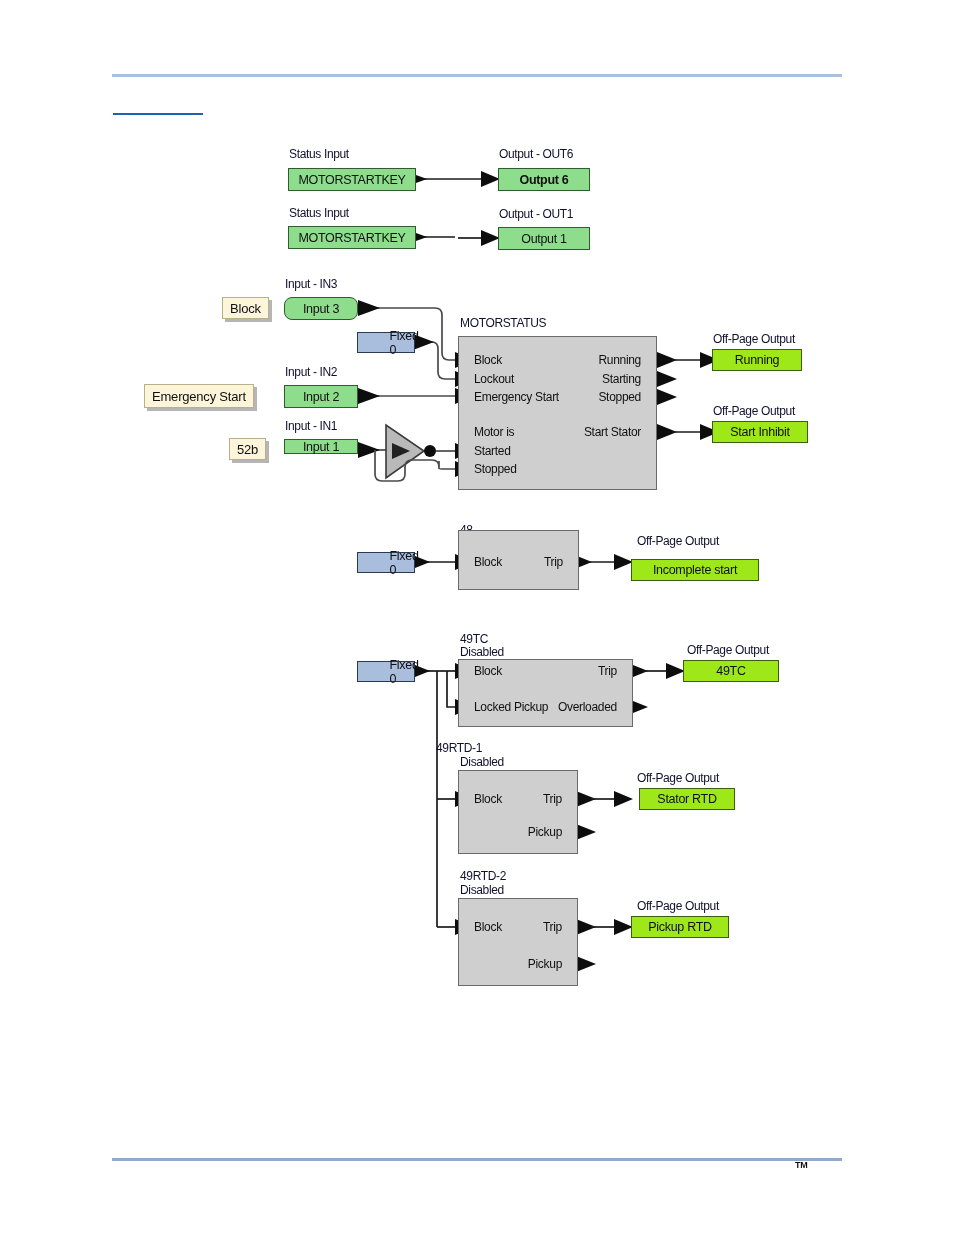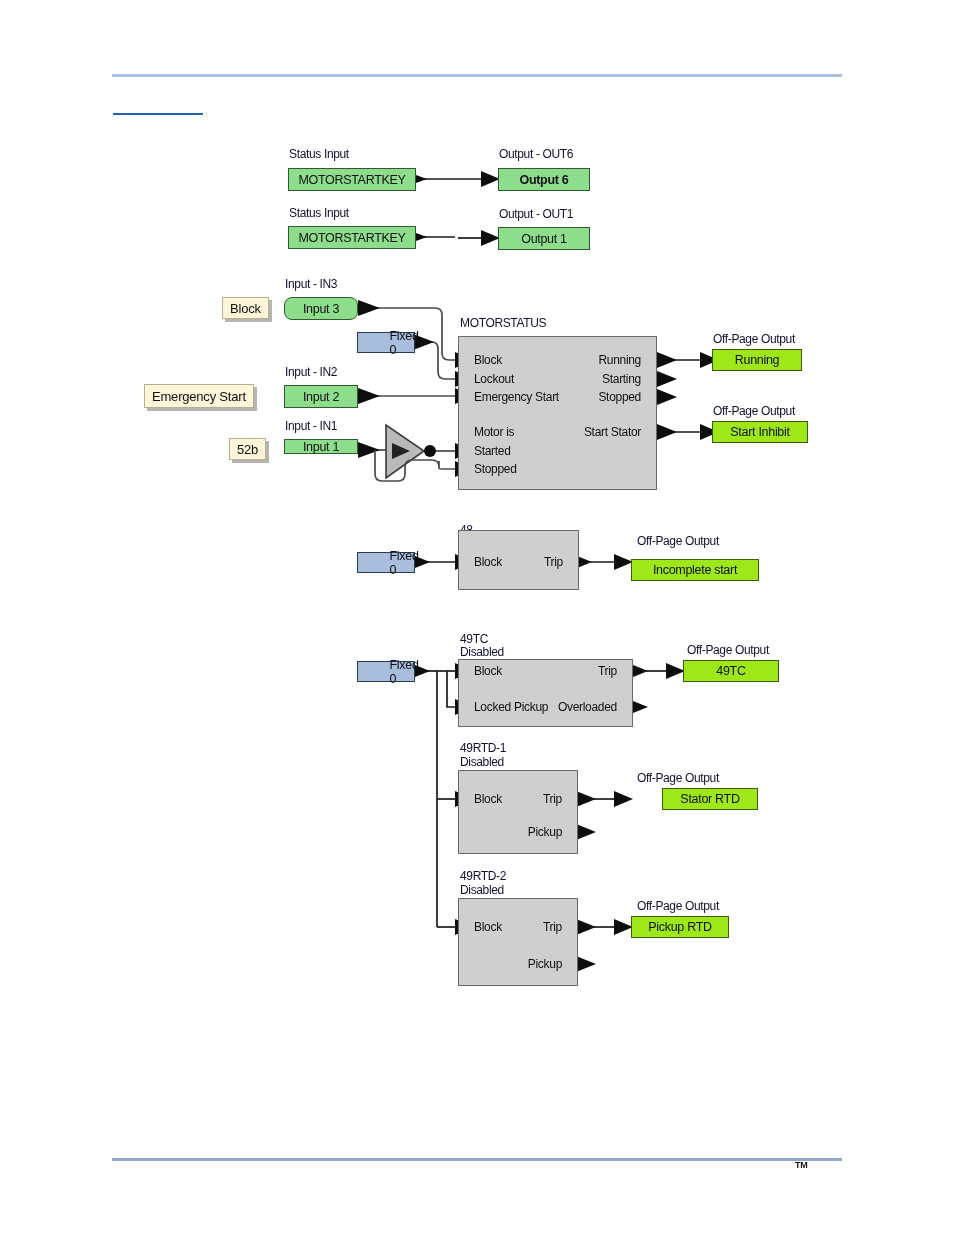--- a/index.html
+++ b/index.html
@@ -237,29 +237,29 @@
   <div class="caption" style="left:460px;top:646px;">Disabled</div>
   <div class="fb" style="left:458px;top:659px;width:175px;height:68px;"></div>
   <div class="pin-label" style="left:474px;top:664px;">Block</div>
   <div class="pin-label" style="left:474px;top:700px;">Locked Pickup</div>
   <div class="pin-label right" style="left:557px;top:664px;width:60px;">Trip</div>
   <div class="pin-label right" style="left:540px;top:700px;width:77px;">Overloaded</div>
 
   <div class="caption" style="left:687px;top:644px;">Off-Page Output</div>
   <div class="offpage-box" style="left:683px;top:660px;width:96px;height:22px;">49TC</div>
 
-  <div class="caption" style="left:460px;top:742px;">49RTD-1</div>
+  <div class="caption" style="left:436px;top:742px;">49RTD-1</div>
   <div class="caption" style="left:460px;top:756px;">Disabled</div>
   <div class="fb" style="left:458px;top:770px;width:120px;height:84px;"></div>
   <div class="pin-label" style="left:474px;top:792px;">Block</div>
   <div class="pin-label right" style="left:505px;top:792px;width:57px;">Trip</div>
   <div class="pin-label right" style="left:495px;top:825px;width:67px;">Pickup</div>
 
   <div class="caption" style="left:637px;top:772px;">Off-Page Output</div>
-  <div class="offpage-box" style="left:662px;top:788px;width:96px;height:22px;">Stator RTD</div>
+  <div class="offpage-box" style="left:639px;top:788px;width:96px;height:22px;">Stator RTD</div>
 
   <div class="caption" style="left:460px;top:870px;">49RTD-2</div>
   <div class="caption" style="left:460px;top:884px;">Disabled</div>
   <div class="fb" style="left:458px;top:898px;width:120px;height:88px;"></div>
   <div class="pin-label" style="left:474px;top:920px;">Block</div>
   <div class="pin-label right" style="left:505px;top:920px;width:57px;">Trip</div>
   <div class="pin-label right" style="left:495px;top:957px;width:67px;">Pickup</div>
 
   <div class="caption" style="left:637px;top:900px;">Off-Page Output</div>
   <div class="offpage-box" style="left:631px;top:916px;width:98px;height:22px;">Pickup RTD</div>

